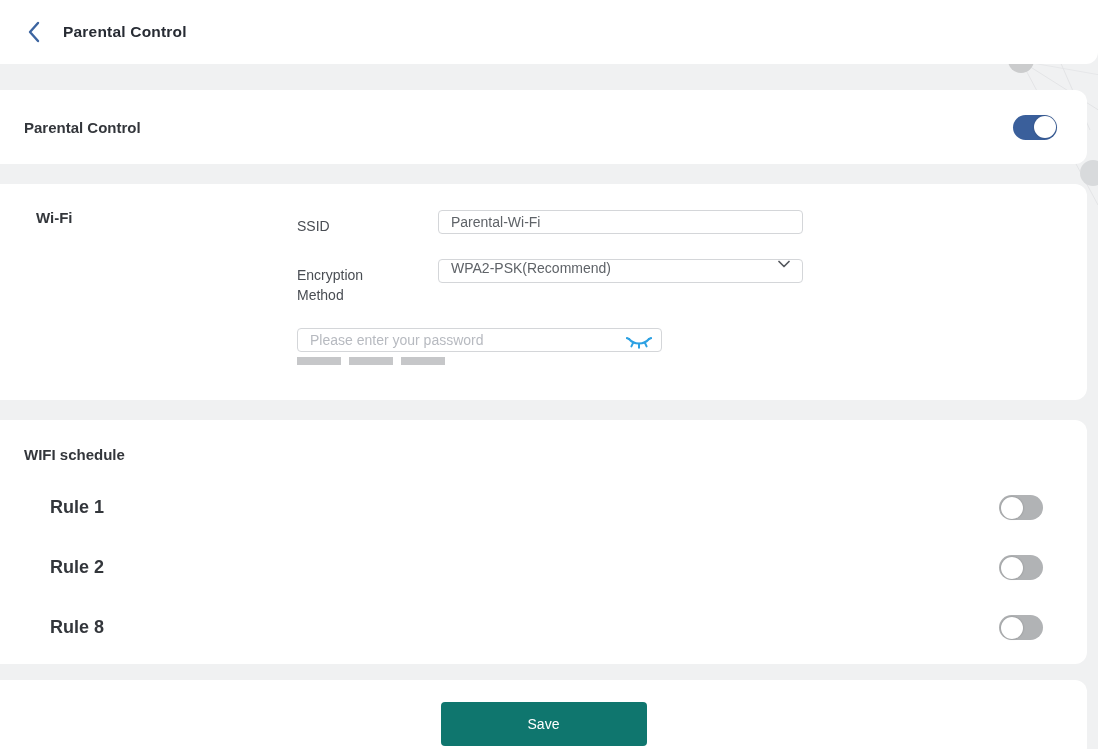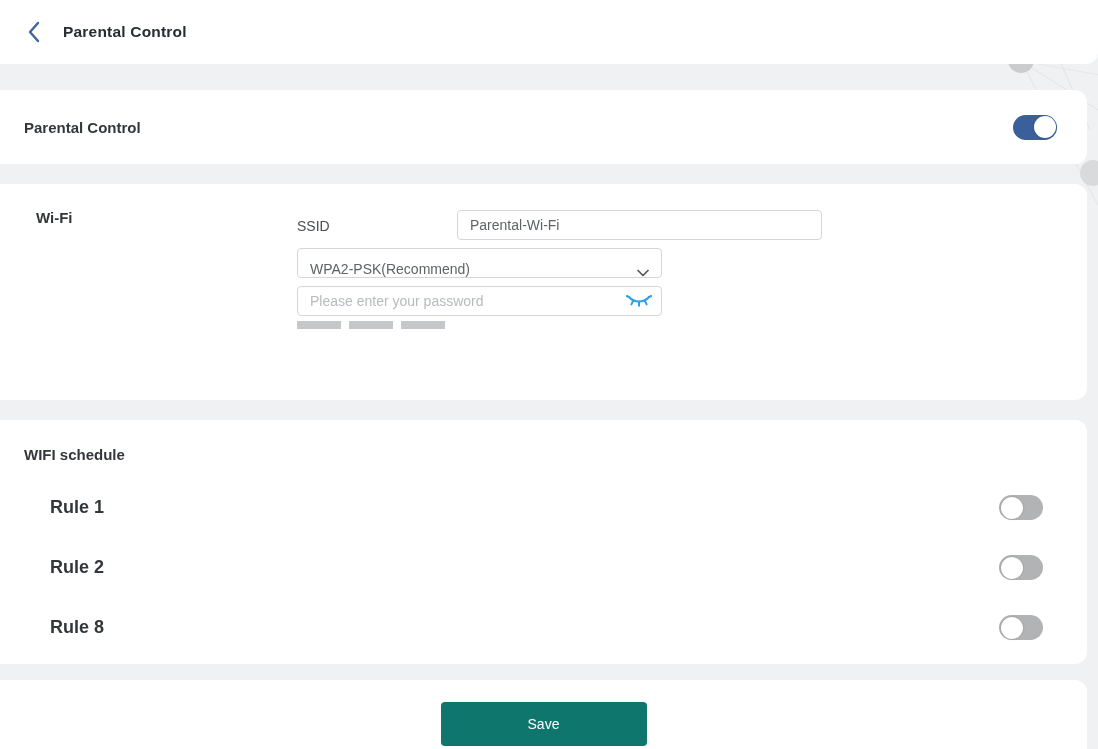--- a/index.html
+++ b/index.html
@@ -52,35 +52,35 @@
   }
   .toggle.on  { background: #3a5f9b; }
   .toggle.on .knob  { right: 1.5px; }
   .toggle.off { background: #b1b3b5; }
   .toggle.off .knob { left: 1.5px; }
 
   
   .card-wifi { height: 216px; position: relative; }
   .wifi-label { position: absolute; left: 36px; top: 25px; }
   .form { position: absolute; left: 297px; top: 26px; }
-  .form-row { display: flex; margin-bottom: 8px; gap: 19px; }
+  .form-row { display: flex; margin-bottom: 23px; }
   .form-row .f-label {
     width: 141px; padding-right: 38px; padding-top: 6px;
     font-size: 14px; color: #494d53; line-height: 20px;
   }
   .text-input, .select-box {
-    width: 365px; height: 30px;
+    width: 365px; height: 24px;
     border: 1px solid #d4d6d9; border-radius: 4px;
     background: #fff; font-family: "Liberation Sans", sans-serif;
     font-size: 14px; color: #5f6368; padding: 0 12px;
     outline: none;
   }
   .text-input::placeholder { color: #b7bac0; }
   .select-box {
-    display: flex; align-items: flex-end; justify-content: space-between;
+    display: flex; align-items: flex-start; justify-content: space-between;
     cursor: pointer;
   }
   .pwd-wrap { position: relative; width: 365px; }
   .pwd-wrap .text-input { width: 365px; padding-right: 60px; }
   .eye-btn { position: absolute; right: 10px; top: 8px; width: 26px; height: 14px; cursor: pointer; display: flex; align-items: center; }
   .strength-bars { display: flex; gap: 8px; margin-top: 5px; }
   .strength-bars span { width: 44px; height: 8px; background: #c6c7c9; display: block; }
 
   
   .card-schedule { height: 244px; padding: 26px 44px 0 24px; }
@@ -133,20 +133,21 @@
   <section class="card card-wifi surface">
     <span class="sec-label wifi-label">Wi-Fi</span>
     <div class="form">
 
       <div class="form-row">
         <span class="f-label">SSID</span>
         <input class="text-input" type="text" value="Parental-Wi-Fi" style="">
       </div>
 
       <div class="form-row">
+        <span class="f-label">Encryption Method</span>
         <div class="select-box">
           <span>WPA2-PSK(Recommend)</span>
           <svg width="12" height="8" viewBox="0 0 12 8" fill="none">
             <polyline points="1,1.5 6,6.5 11,1.5" stroke="#55585e" stroke-width="1.7" stroke-linecap="round" stroke-linejoin="round"></polyline>
           </svg>
         </div>
       </div>
 
       <div class="form-row">
         <div>

